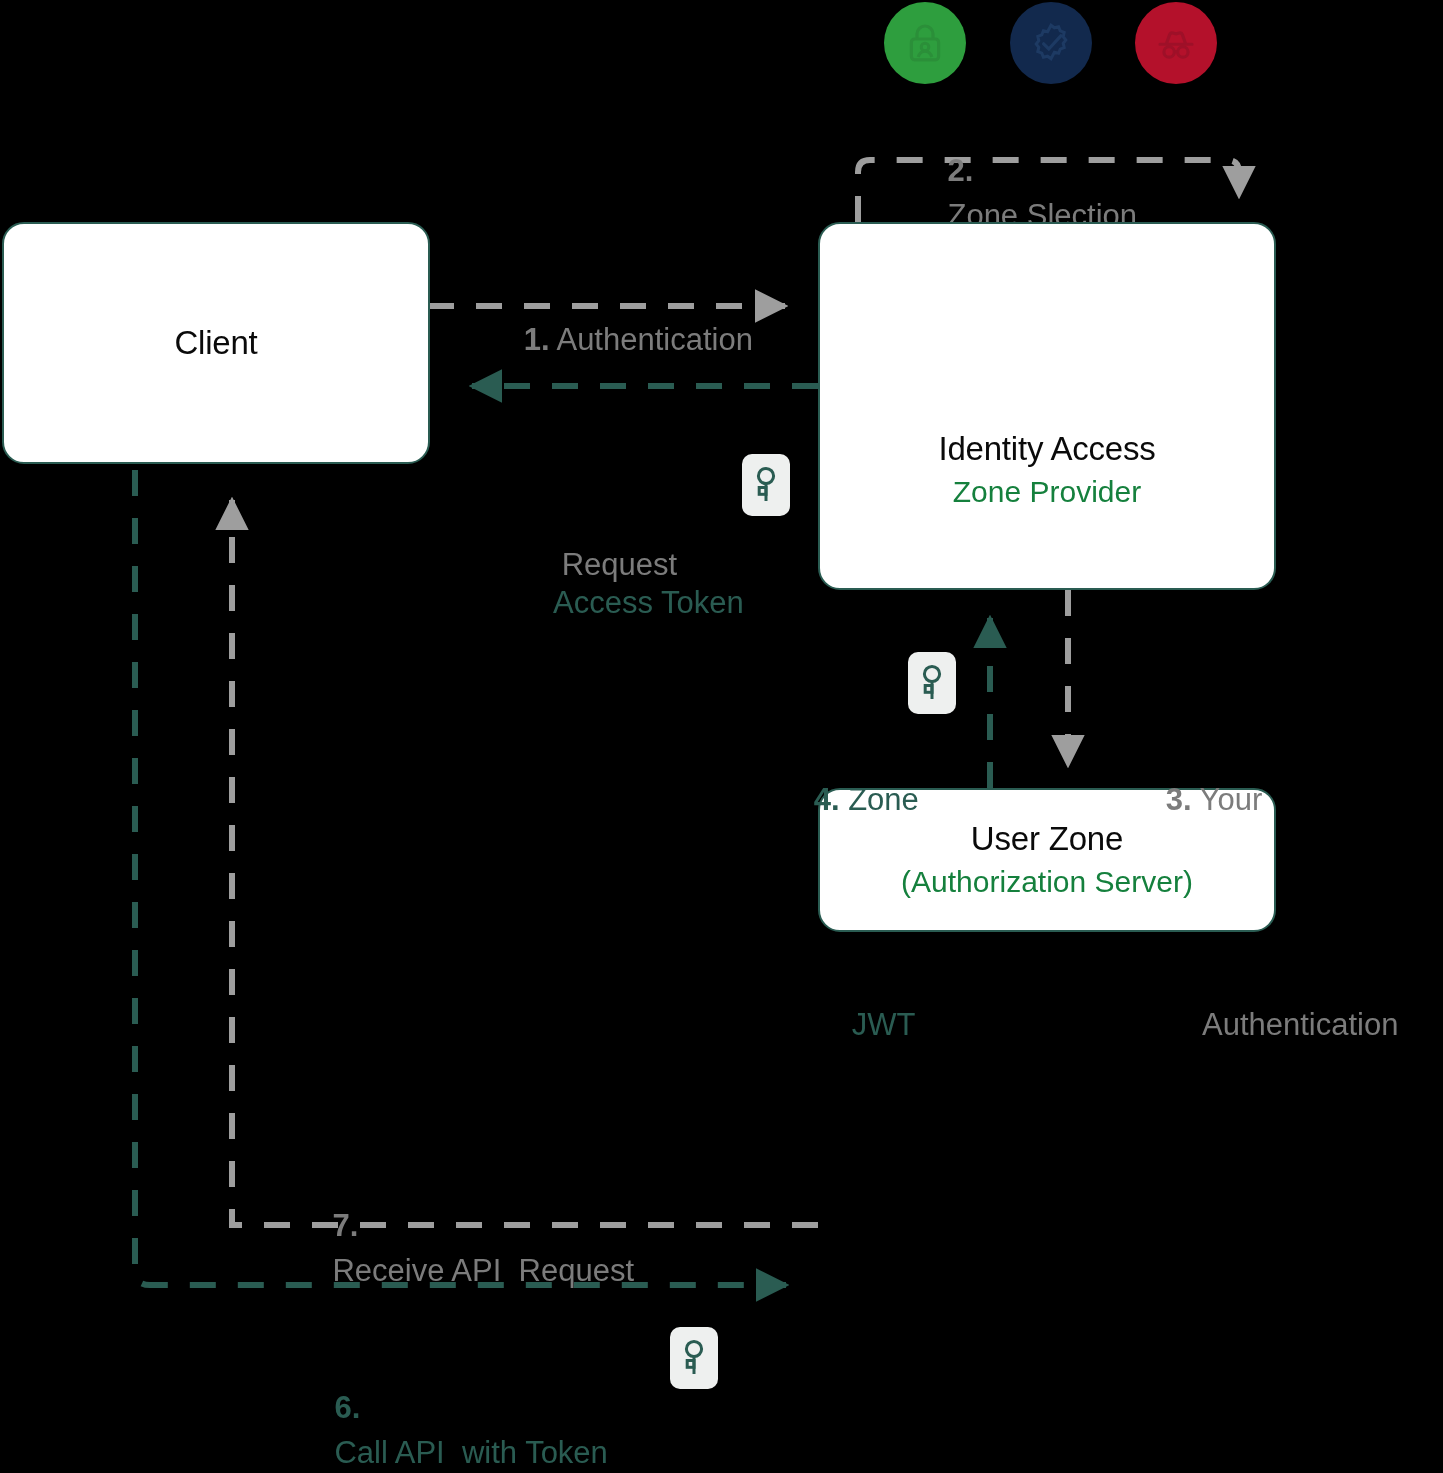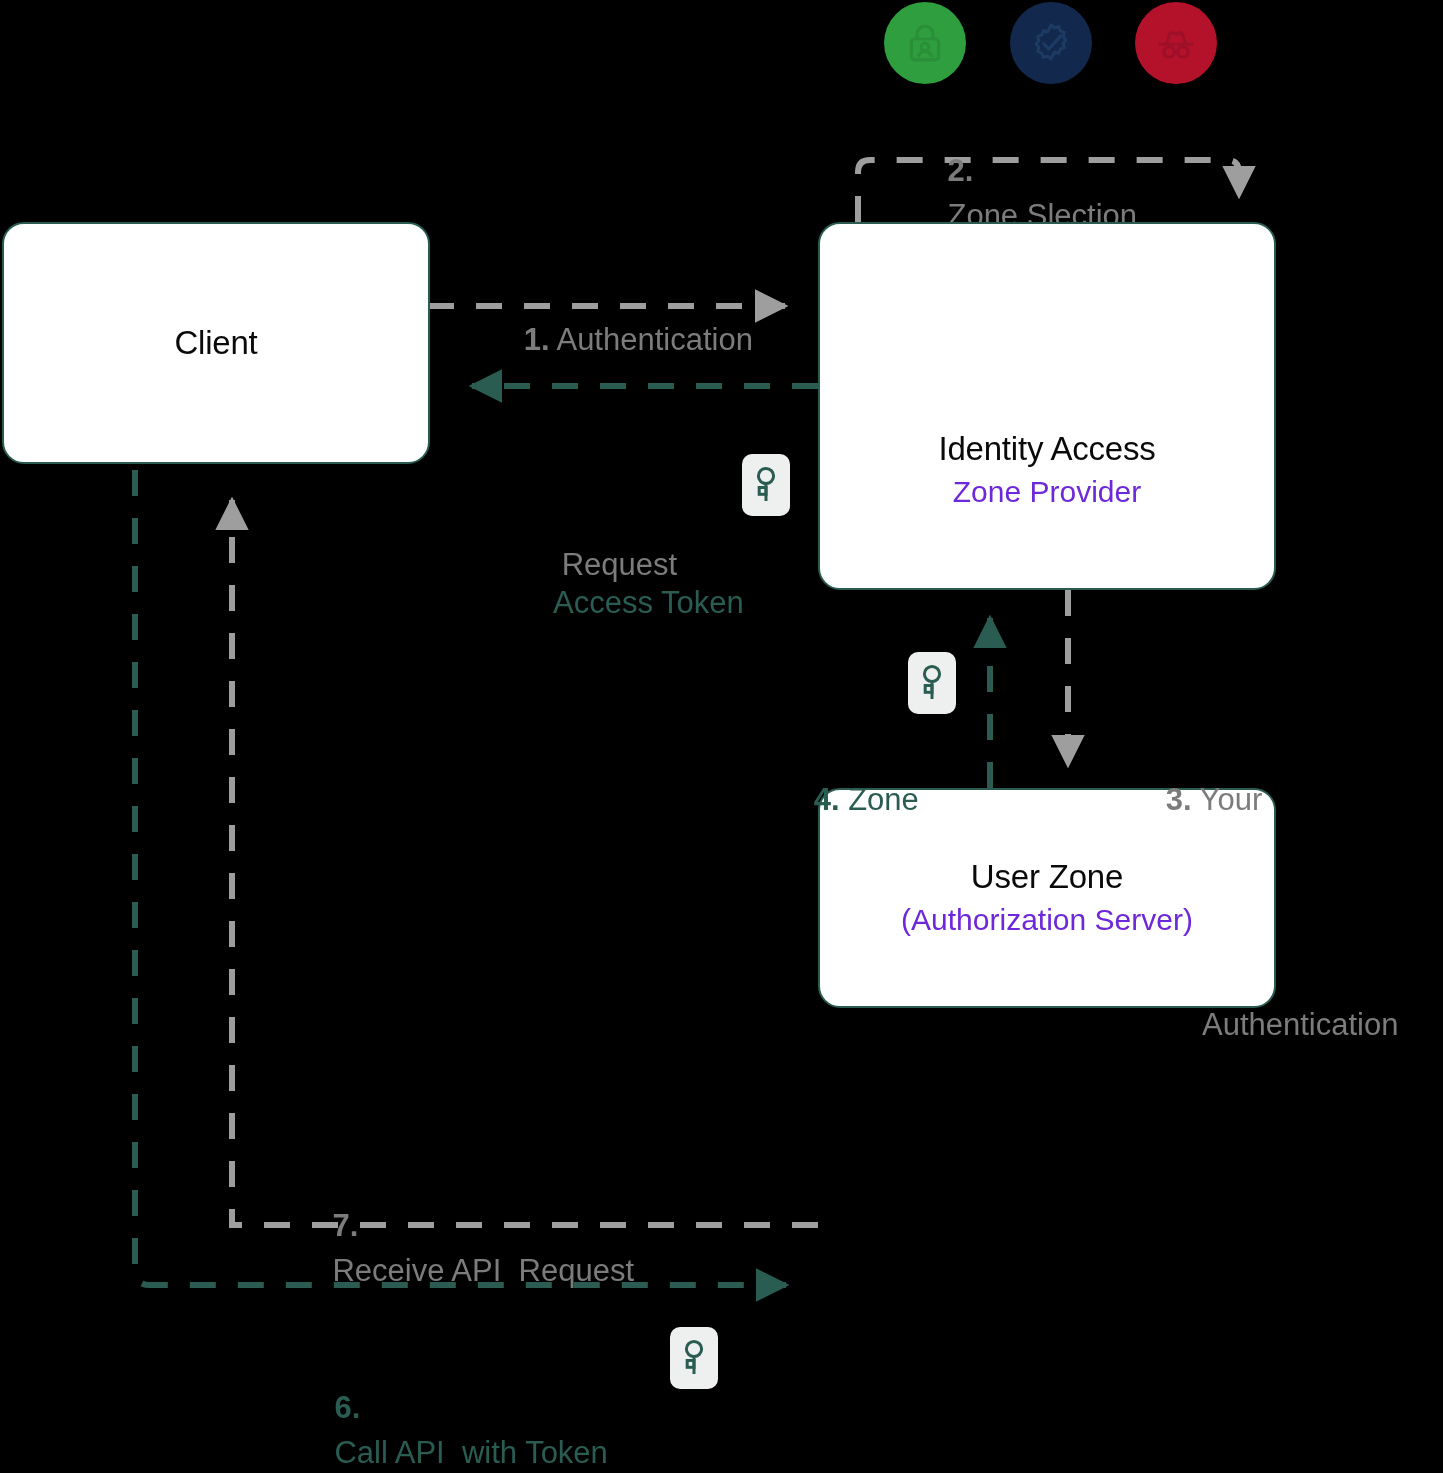--- a/index.html
+++ b/index.html
@@ -36,21 +36,21 @@
   .node-title {
     font-size: 33px;
     font-weight: normal;
     color: #0a0a0a;
     letter-spacing: -0.2px;
     line-height: 1.15;
   }
   .node-sub {
     font-size: 30px;
     font-weight: normal;
-    color: #6d28d9;
+    color: #15803d;
     line-height: 1.2;
     margin-top: 7px;
   }
   .lbl {
     position: absolute;
     font-size: 31px;
     line-height: 1.45;
     white-space: pre;
   }
   .lbl .num {
@@ -143,21 +143,21 @@
   </div>
 
   <div class="node-box" style="left:818px; top:222px; width:458px; height:368px;">
 
     <div style="margin-top:128px; text-align:center;">
       <div class="node-title">Identity Access</div>
       <div class="node-sub">Zone Provider</div>
     </div>
   </div>
 
-  <div class="node-box" style="left:818px; top:788px; width:458px; height:220px;">
+  <div class="node-box" style="left:818px; top:788px; width:458px; height:144px;">
     <div class="node-title">User Zone</div>
     <div class="node-sub">(Authorization Server)</div>
   </div>
 
 
   <div class="lbl lbl-grey" style="left:472px; top:183px; text-align:left;">
     <div>
       <span class="num">1.</span><span> </span><span>Authentication</span>
     </div>
     <div style="padding-left:38px;">
@@ -175,20 +175,23 @@
       <circle cx="13" cy="11" r="7.6" fill="none" stroke="#2a5c52" stroke-width="3"></circle>
       <line x1="13" y1="18.6" x2="13" y2="36" stroke="#2a5c52" stroke-width="3"></line>
       <rect x="6.2" y="22.5" width="6.8" height="6.8" fill="none" stroke="#2a5c52" stroke-width="3"></rect>
     </svg>
   </div>
 
   <div class="lbl lbl-green" style="left:762px; top:643px; text-align:left;">
     <div>
       <span class="num">4.</span><span> </span><span>Zone</span>
     </div>
+    <div style="padding-left:38px;">
+      <span>JWT</span>
+    </div>
   </div>
   <div class="key-badge" style="left:908px; top:652px;">
     <svg width="26" height="40" viewBox="0 0 26 40">
       <circle cx="13" cy="11" r="7.6" fill="none" stroke="#2a5c52" stroke-width="3"></circle>
       <line x1="13" y1="18.6" x2="13" y2="36" stroke="#2a5c52" stroke-width="3"></line>
       <rect x="6.2" y="22.5" width="6.8" height="6.8" fill="none" stroke="#2a5c52" stroke-width="3"></rect>
     </svg>
   </div>
 
   <div class="lbl lbl-grey" style="left:1114px; top:643px; text-align:left;">

